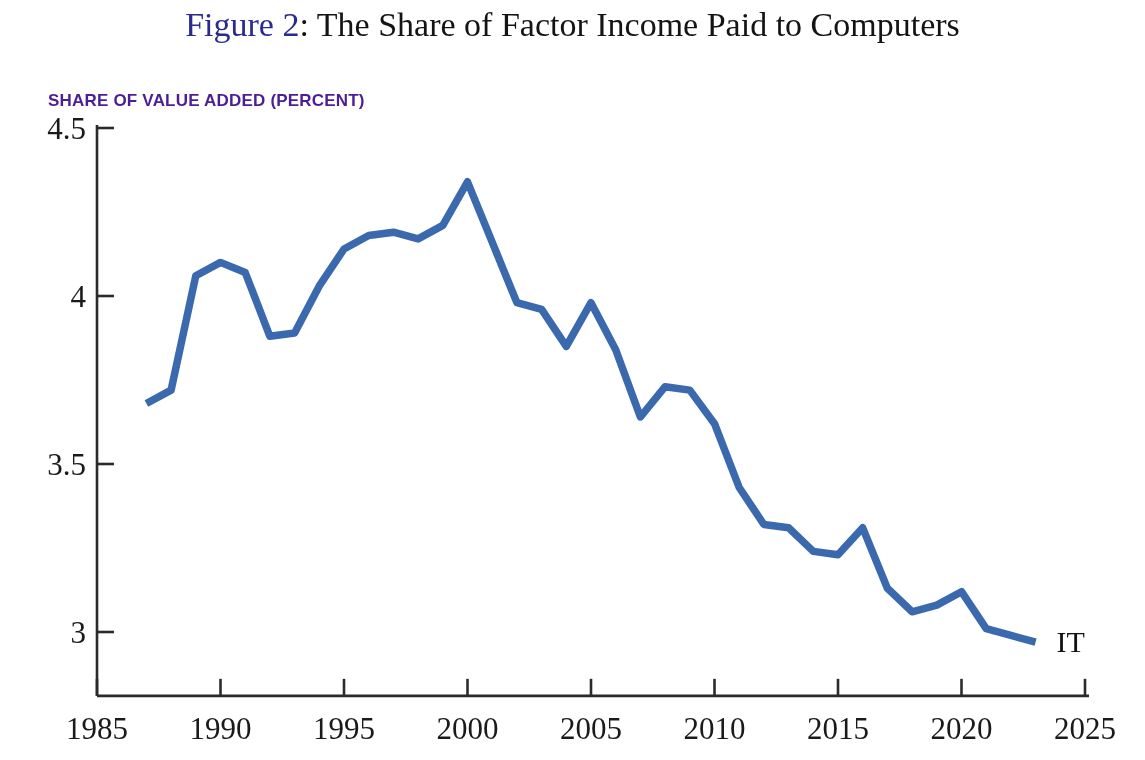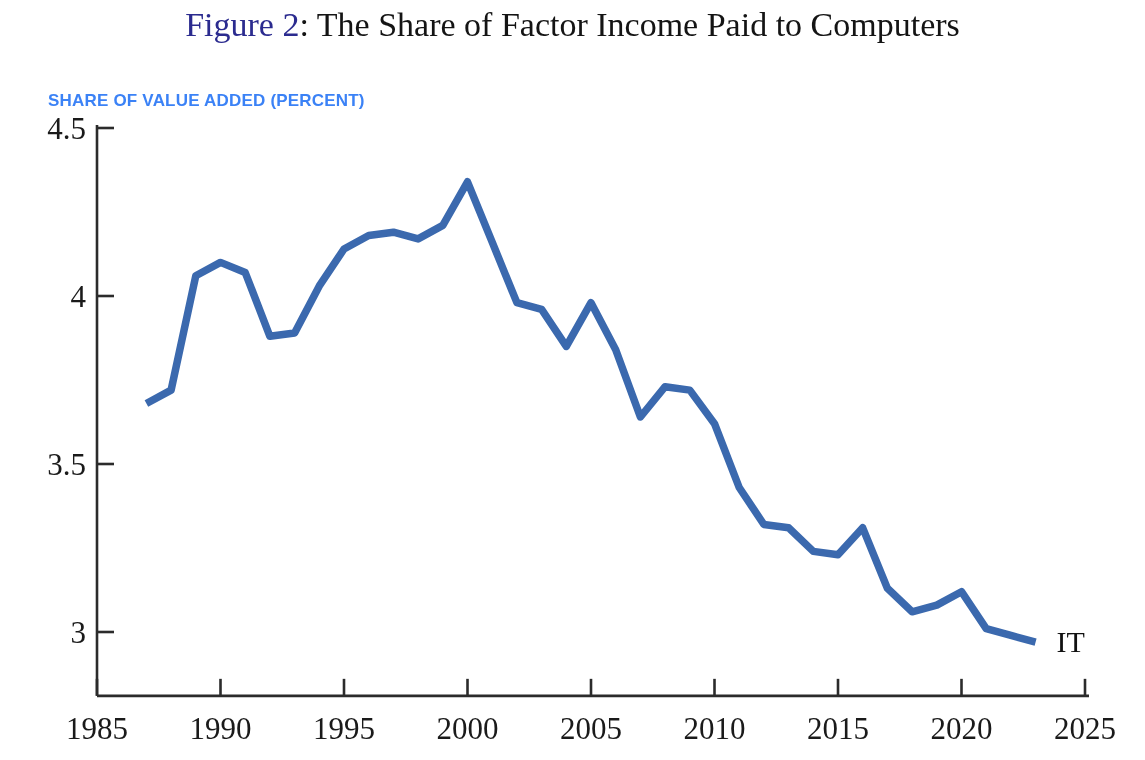--- a/index.html
+++ b/index.html
@@ -23,21 +23,21 @@
   }
   .fig-title .fig-link { color: #2b2b8f; }
   .y-axis-title {
     position: absolute;
     left: 48px;
     top: 91px;
     font-family: "Liberation Sans", sans-serif;
     font-weight: bold;
     font-size: 17px;
     letter-spacing: 0.2px;
-    color: #3b82f6;
+    color: #4c1d95;
   }
   svg.chart { position: absolute; left: 0; top: 0; }
   .tick-label {
     font-family: "Liberation Serif", serif;
     font-size: 31px;
     fill: #1a1a1a;
   }
   .series-label {
     font-family: "Liberation Serif", serif;
     font-size: 30px;

